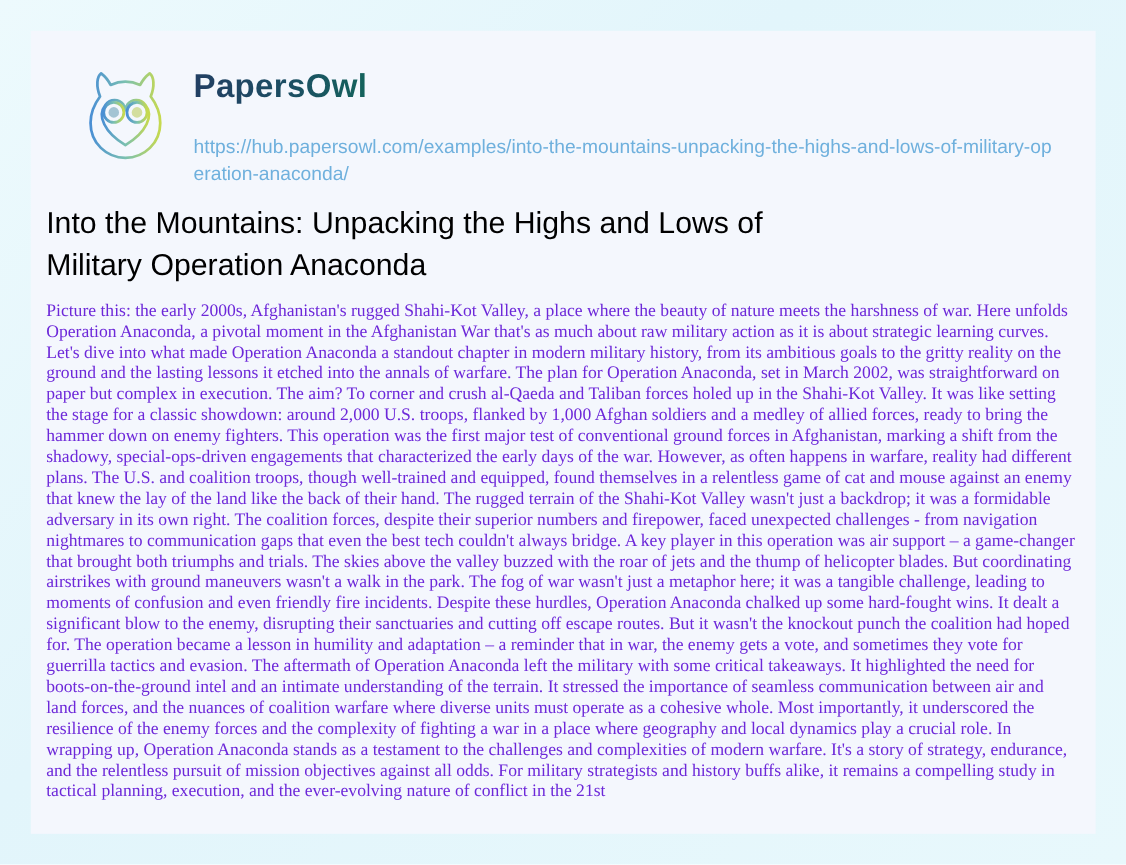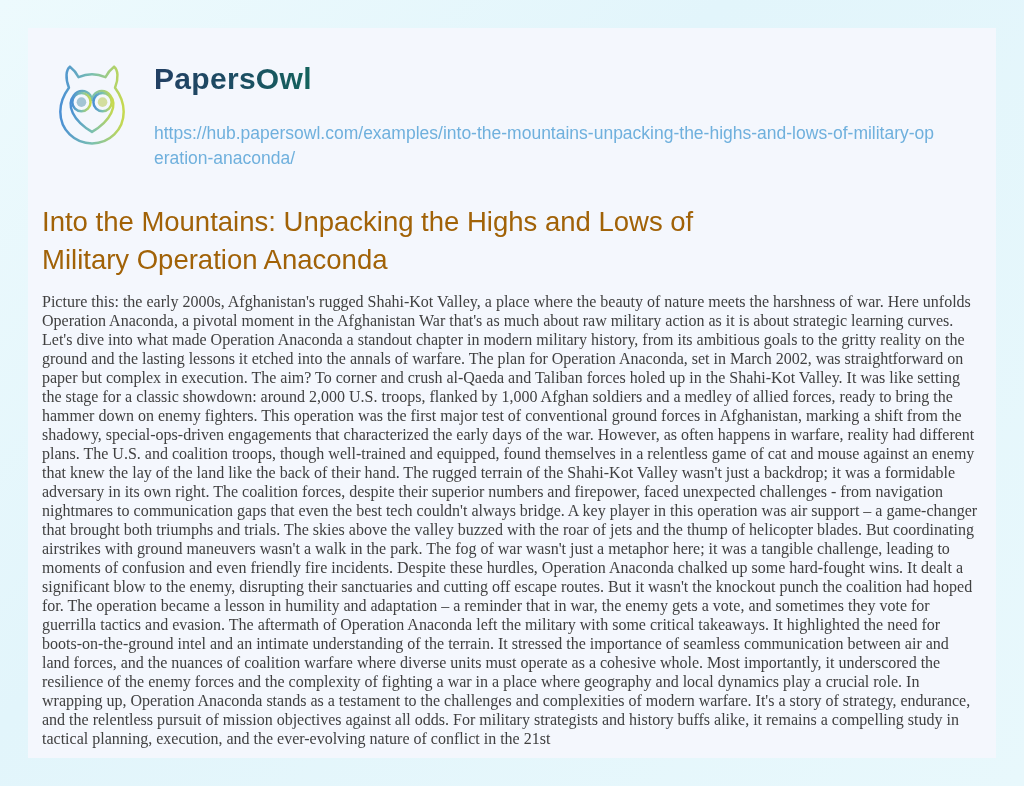--- a/index.html
+++ b/index.html
@@ -21,20 +21,21 @@
     inset: 28px;
     background: #f4f7fd;
     box-sizing: border-box;
     padding: 30px 16px 0 14px;
   }
   .header {
     display: flex;
     align-items: flex-start;
     gap: 14px;
     padding-left: 2px;
+    justify-content: center;
   }
   .logo {
     width: 96px;
     height: 96px;
     flex: 0 0 auto;
   }
   .logo svg { display: block; width: 96px; height: 96px; }
   .brand-block {
     padding-top: 4px;
     font-family: "Liberation Sans", sans-serif;
@@ -61,29 +62,29 @@
     color: #6fb0dd;
     max-width: 782px;
     word-break: break-all;
     cursor: pointer;
   }
   .title {
     font-family: "Liberation Sans", sans-serif;
     font-weight: 400;
     font-size: 27.5px;
     line-height: 38px;
-    color: #a16207;
+    color: #000000;
     max-width: 720px;
-    margin: 32px 0 0 0;
+    margin: 13px 0 0 0;
   }
   .body-text {
     font-family: "Liberation Serif", serif;
     font-size: 16px;
     line-height: 19px;
-    color: #404040;
+    color: #6d28d9;
     margin: 13px 0 0 0;
     text-align: left;
   }
 </style>
 </head>
 <body>
 
 <div class="frame">
   <div class="page">
 

